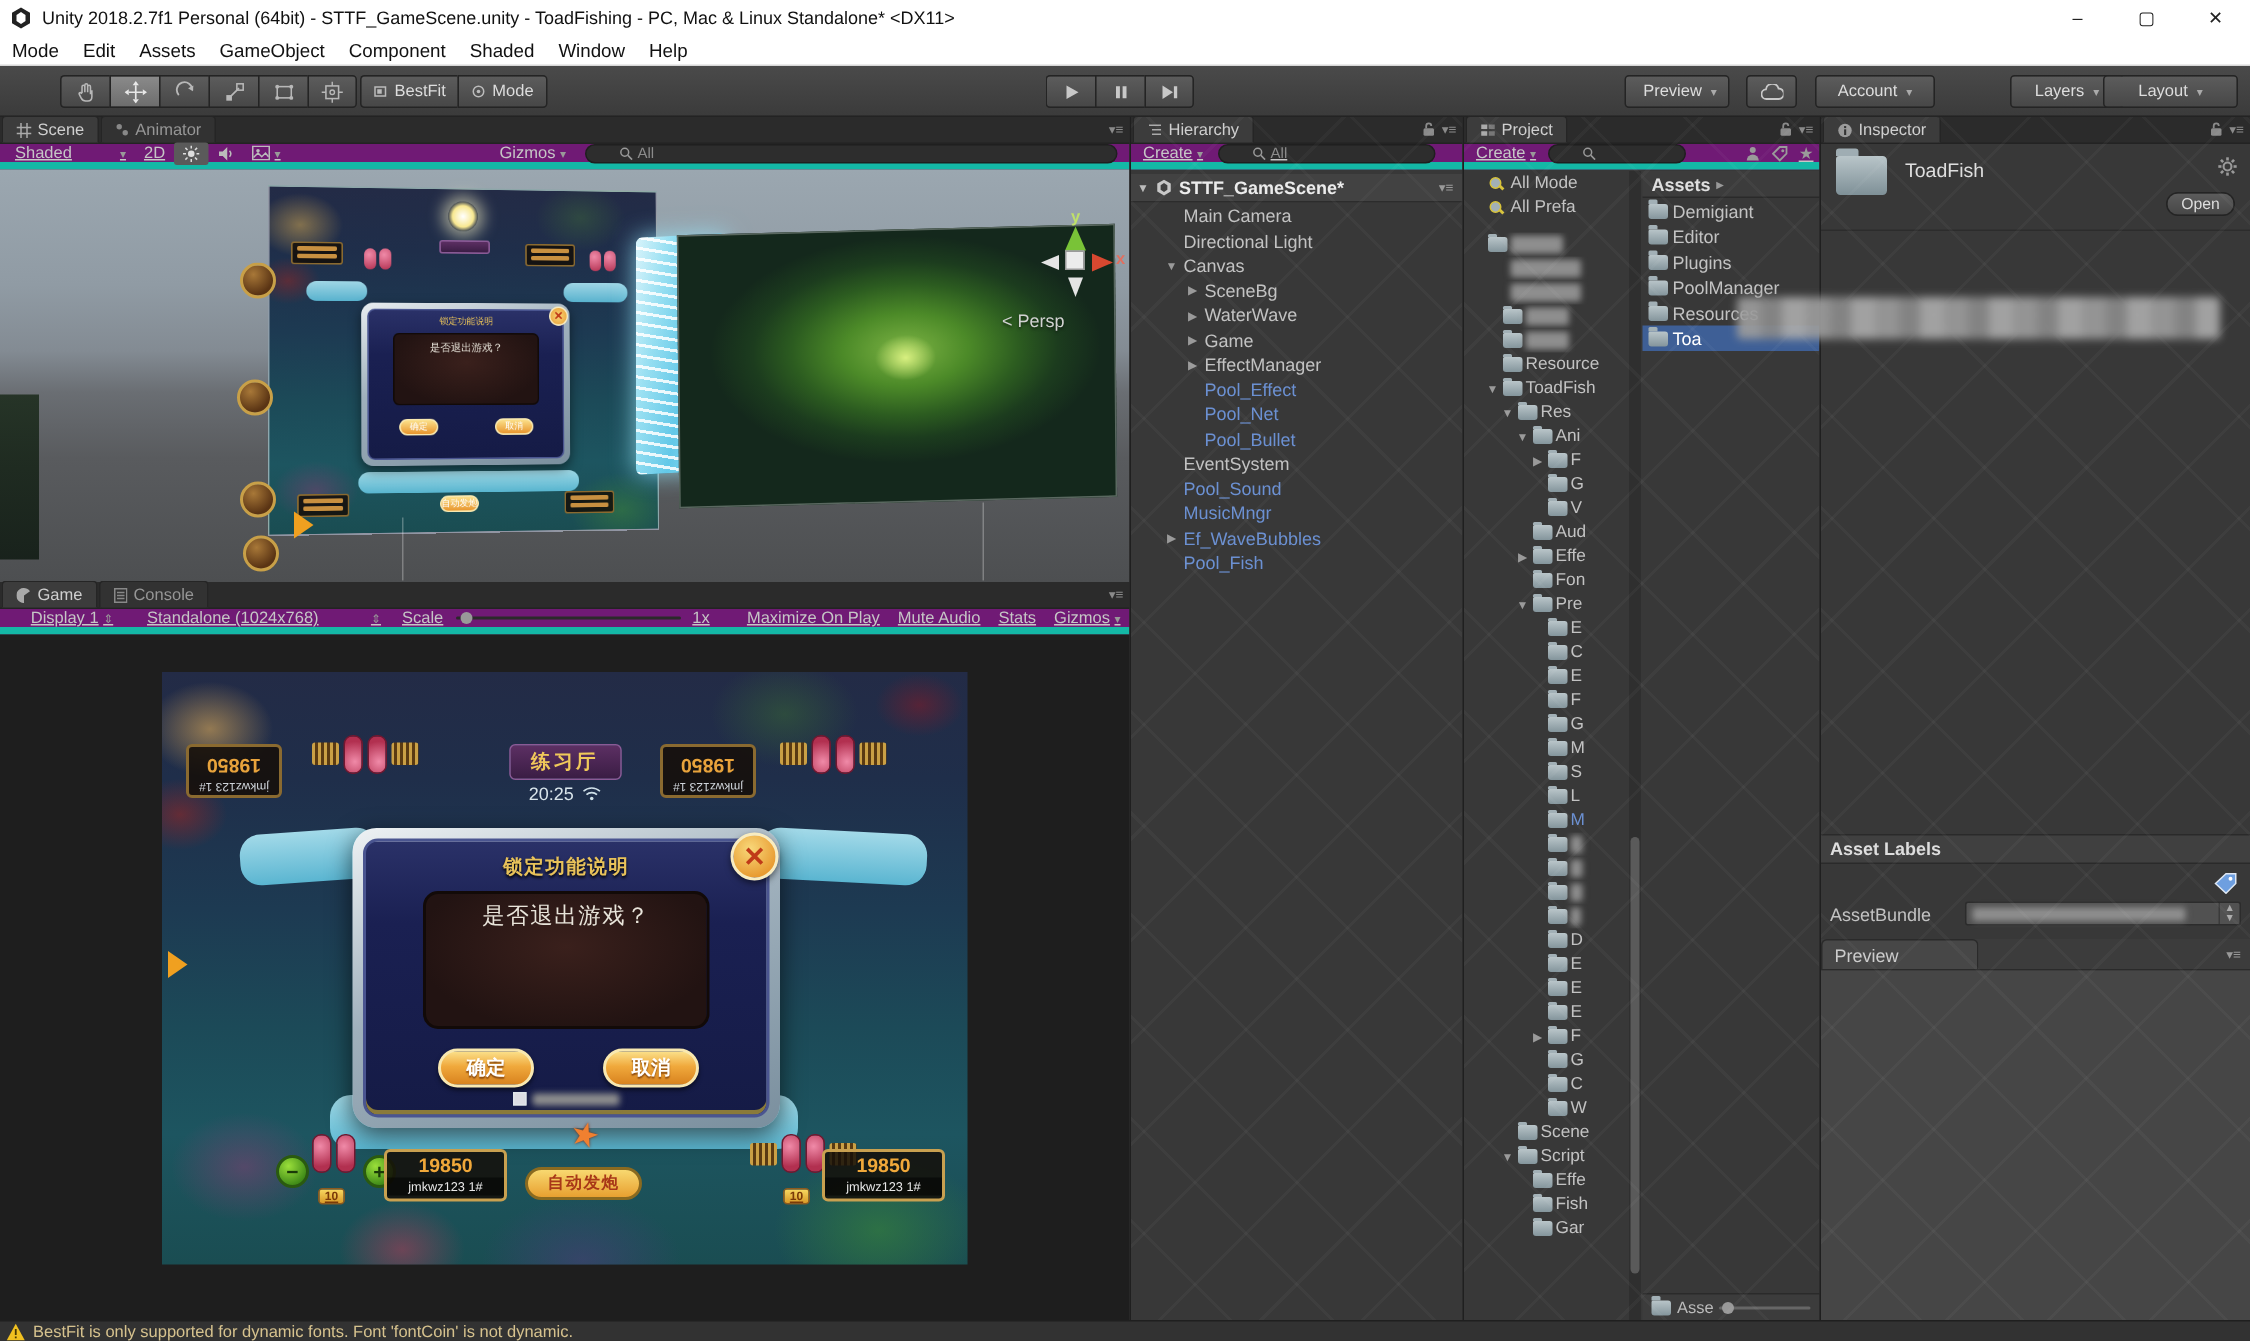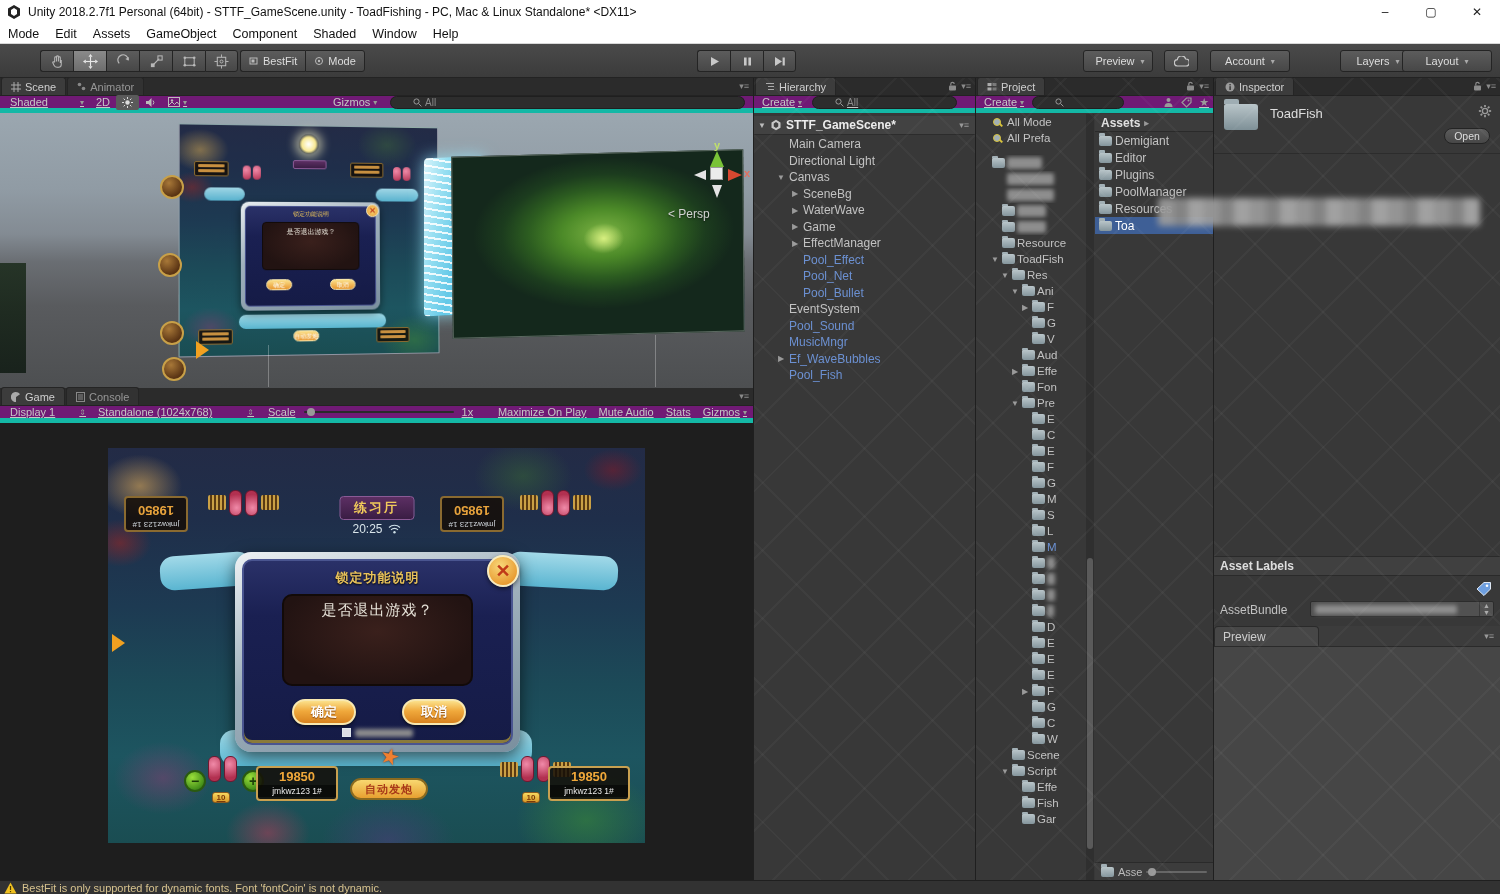--- a/index.html
+++ b/index.html
@@ -575,21 +575,21 @@
             <line x1="2" y1="7" x2="7" y2="7"></line>
           </g>
         </svg>
       <span>Console</span>
     </div>
     <div class="tab-right-icons">
         <span>▾≡</span>
       </div>
   </div>
   <div class="subtoolbar">
-    <div class="flatbtn" style="margin-left:4px; width:88px; justify-content:space-between;">
+    <div class="flatbtn" style="margin-left:4px; width:88px; justify-content:center;">
       <span>Display 1</span>
         <span class="dd">⇕</span>
     </div>
     <div class="flatbtn" style="width:168px; justify-content:space-between;">
       <span>Standalone (1024x768)</span>
         <span class="dd">⇕</span>
     </div>
     <span style="margin-left:8px;">Scale</span>
     <div style="width:150px; height:2px; background:#2a2a2a; border-radius:1px; margin-left:8px; position:relative;">
       <div style="position:absolute; left:3px; top:-3px; width:8px; height:8px; border-radius:50%; background:#999;"></div>

